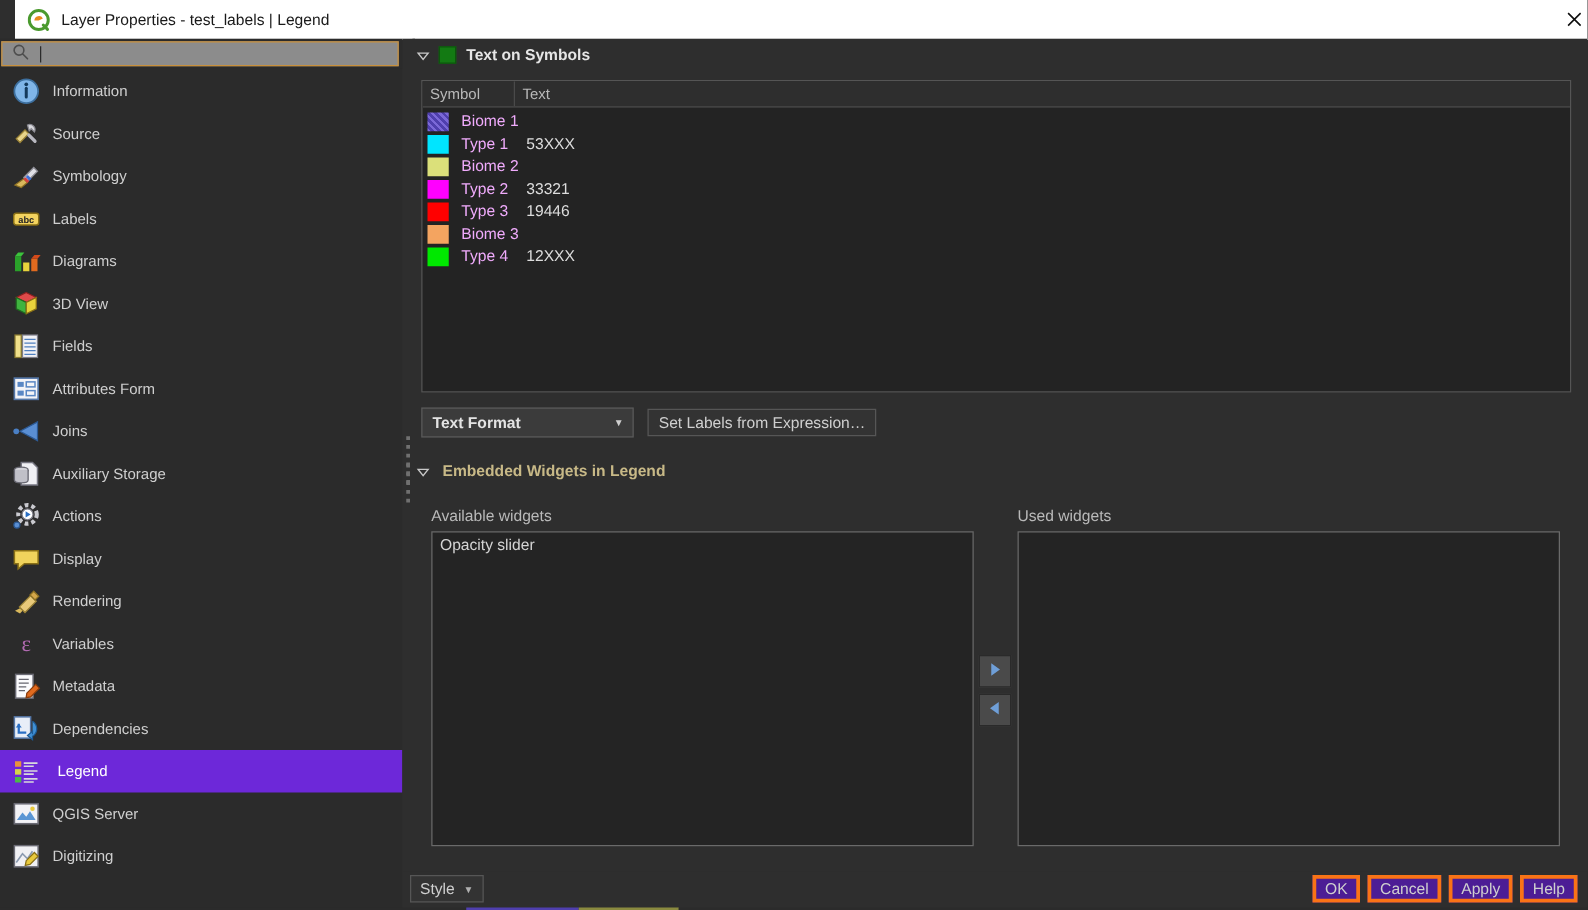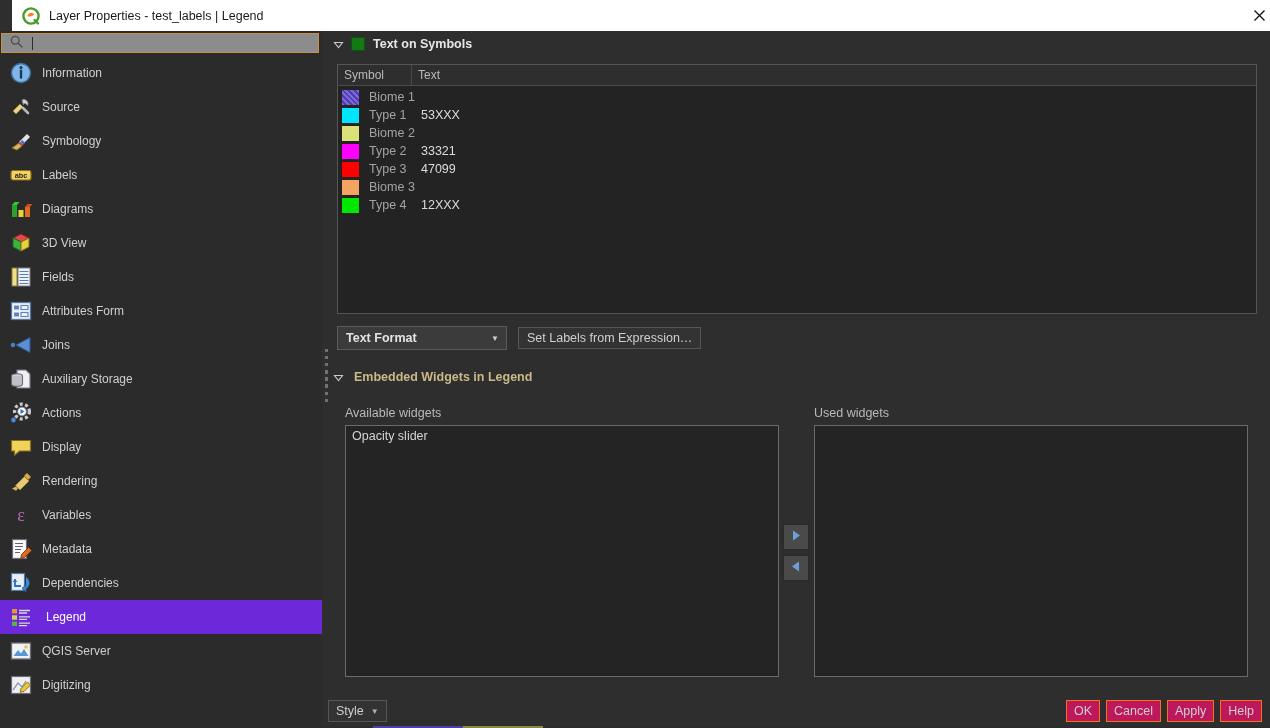--- a/index.html
+++ b/index.html
@@ -211,21 +211,21 @@
     width: 17px; height: 15px;
     margin-left: 4px;
     flex: 0 0 auto;
     box-sizing: border-box;
   }
   .symrow .name {
     margin-left: 10px;
     width: 52px;
     flex: 0 0 auto;
     font-size: 12.5px;
-    color: #a3a3a3;
+    color: #f0abfc;
     white-space: nowrap;
   }
   .symrow .txt {
     font-size: 12.5px;
     color: #dcdcdc;
     white-space: nowrap;
   }
 
   
   #fmtrow {
@@ -353,22 +353,22 @@
   #dlgbtns {
     position: absolute;
     right: 8px; top: 3px;
     display: flex;
     gap: 6px;
   }
   .dlgbtn {
     height: 22px;
     min-width: 26px;
     padding: 0 7px;
-    background: #be185d;
-    border: 1px solid #f97316;
+    background: #4c1d95;
+    border: 3px solid #f97316;
     box-sizing: border-box;
     display: flex;
     align-items: center;
     justify-content: center;
     font-size: 12.5px;
     color: #cfcfcf;
     cursor: pointer;
   }
   
   #bgstrip {
@@ -664,21 +664,21 @@
           <span class="txt"></span>
         </div>
         <div class="symrow">
           <span class="swatch" style="background: rgb(255, 0, 255);"></span>
           <span class="name">Type 2</span>
           <span class="txt">33321</span>
         </div>
         <div class="symrow">
           <span class="swatch" style="background: rgb(255, 0, 0);"></span>
           <span class="name">Type 3</span>
-          <span class="txt">47099</span>
+          <span class="txt">19446</span>
         </div>
         <div class="symrow">
           <span class="swatch" style="background: rgb(244, 164, 96);"></span>
           <span class="name">Biome 3</span>
           <span class="txt"></span>
         </div>
         <div class="symrow">
           <span class="swatch" style="background: rgb(0, 232, 0);"></span>
           <span class="name">Type 4</span>
           <span class="txt">12XXX</span>

